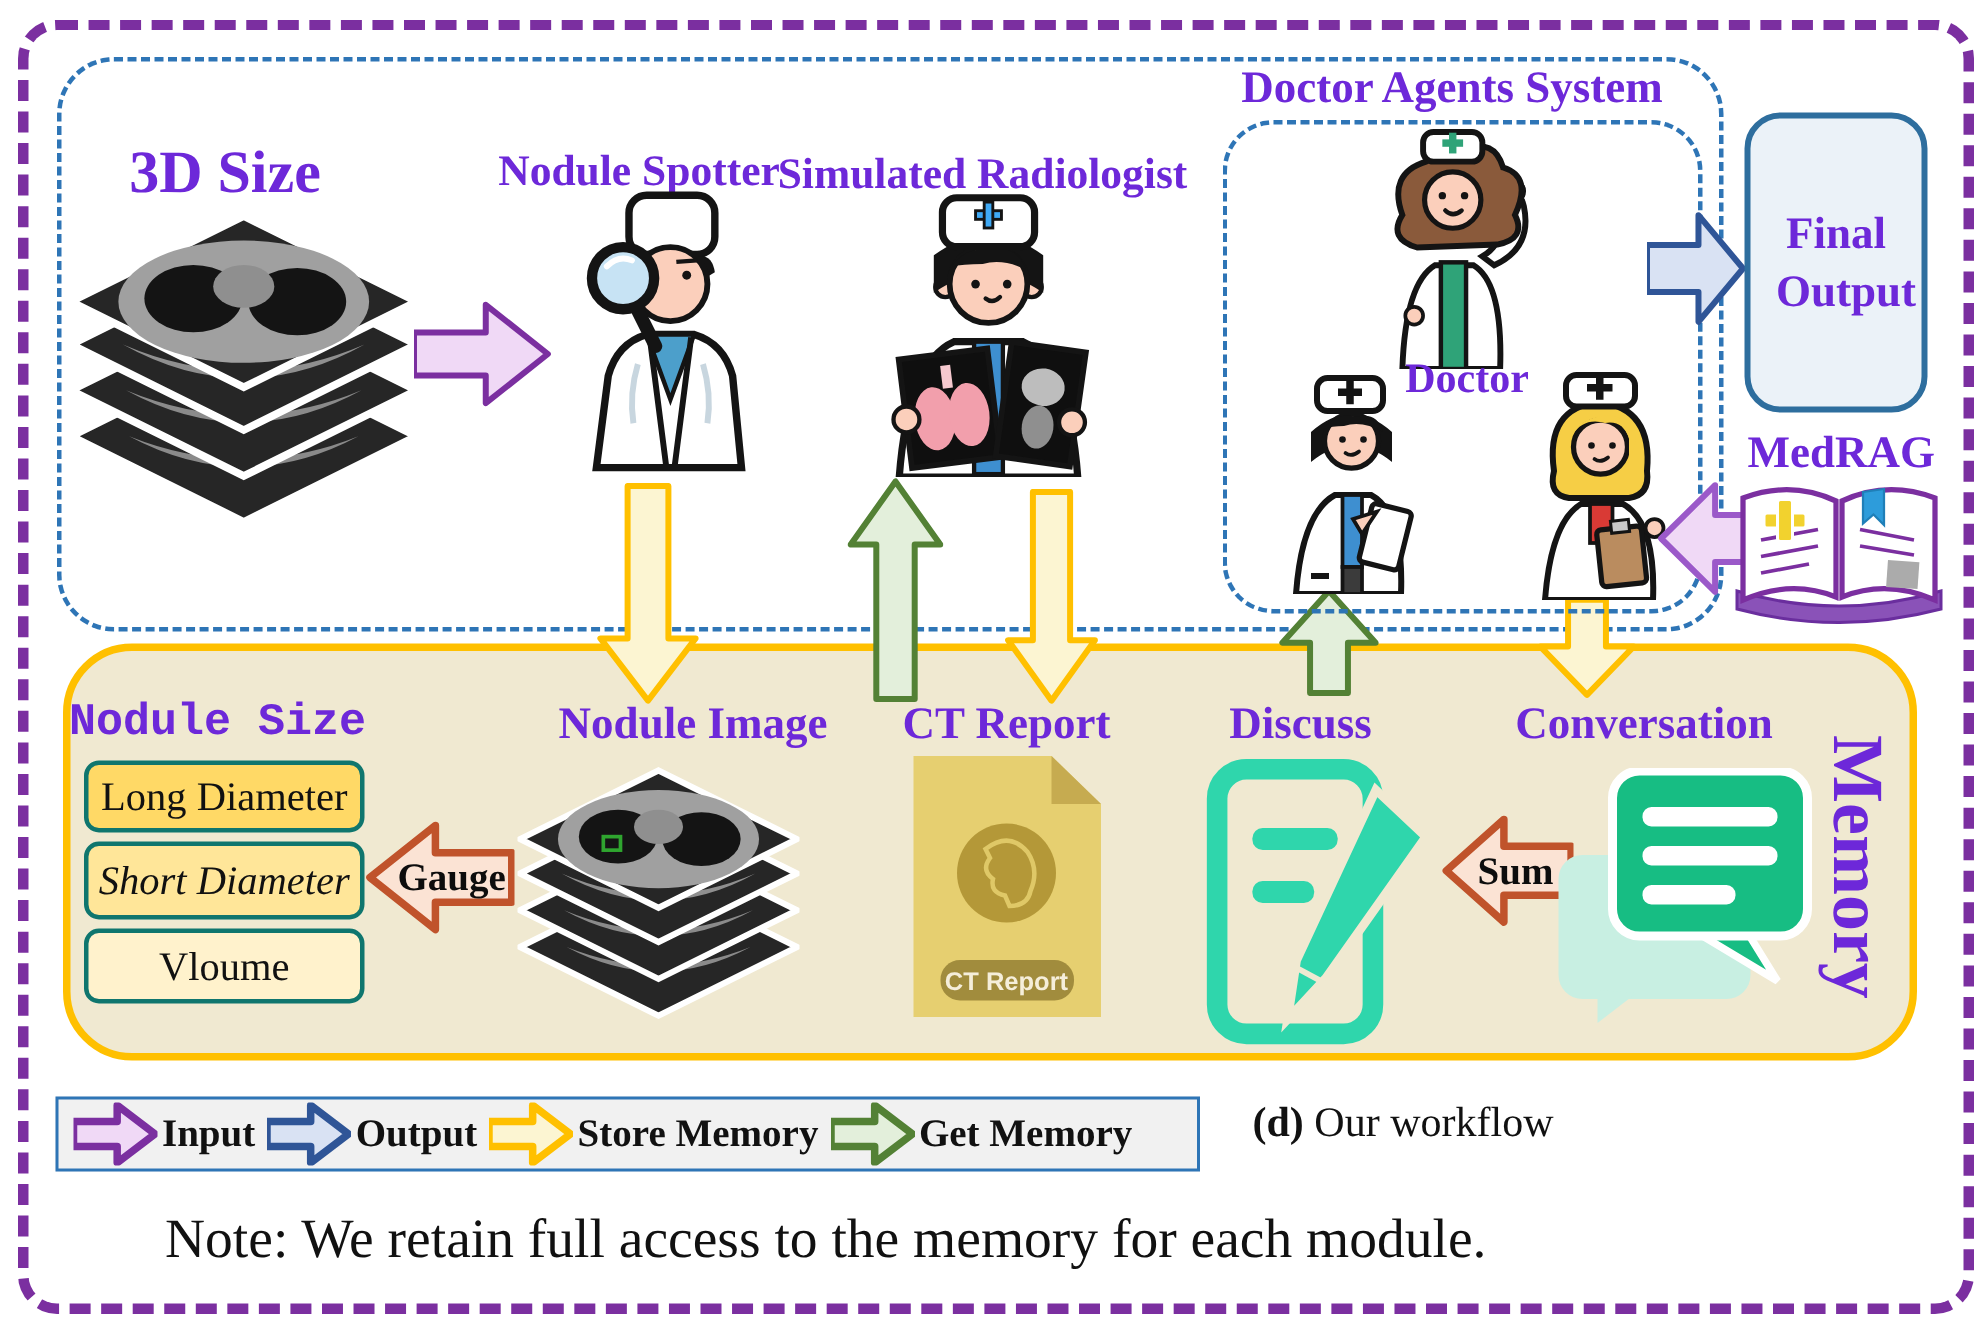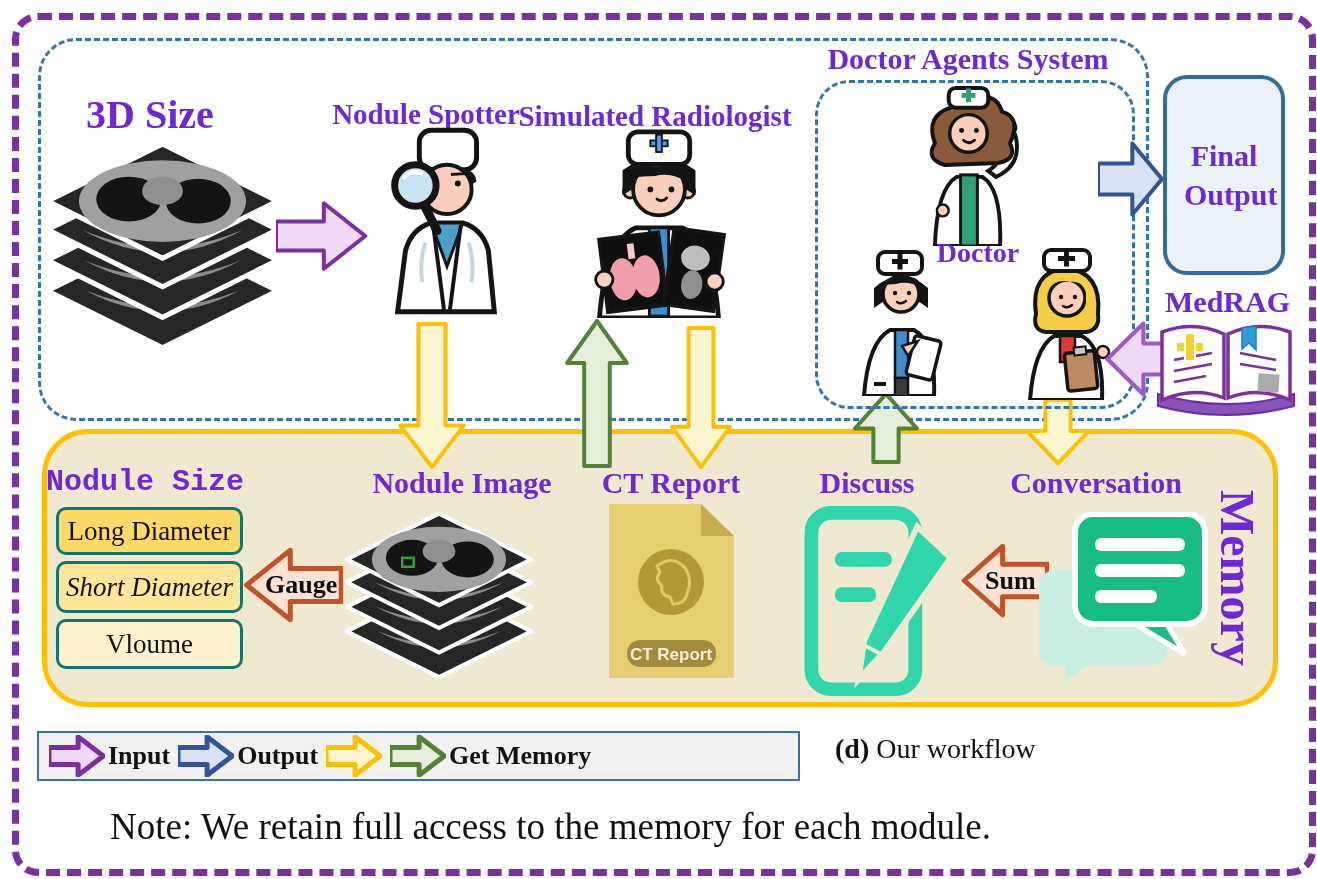--- a/index.html
+++ b/index.html
@@ -304,20 +304,21 @@
     <div class="legend-item">
       <svg width="56" height="42" viewBox="0 0 100 90" preserveAspectRatio="none">
         <polygon class="pa arr-blue" style="stroke-width:5;" points="0,27 52,27 52,4 97,45 52,86 52,63 0,63"></polygon>
         </svg>
       <span class="legend-label">Output</span>
     </div>
     <div class="legend-item">
       <svg width="56" height="42" viewBox="0 0 100 90" preserveAspectRatio="none">
         <polygon class="pa arr-yellow" style="stroke-width:5;" points="0,27 52,27 52,4 97,45 52,86 52,63 0,63"></polygon>
         </svg>
+      <span class="legend-label">Store Memory</span>
     </div>
     <div class="legend-item">
       <svg width="56" height="42" viewBox="0 0 100 90" preserveAspectRatio="none">
         <polygon class="pa arr-green" style="stroke-width:5;" points="0,27 52,27 52,4 97,45 52,86 52,63 0,63"></polygon>
         </svg>
       <span class="legend-label">Get Memory</span>
     </div>
   </div>
 
   <div class="abs" style="left:835px;top:733px;font-size:28px;white-space:nowrap;">

